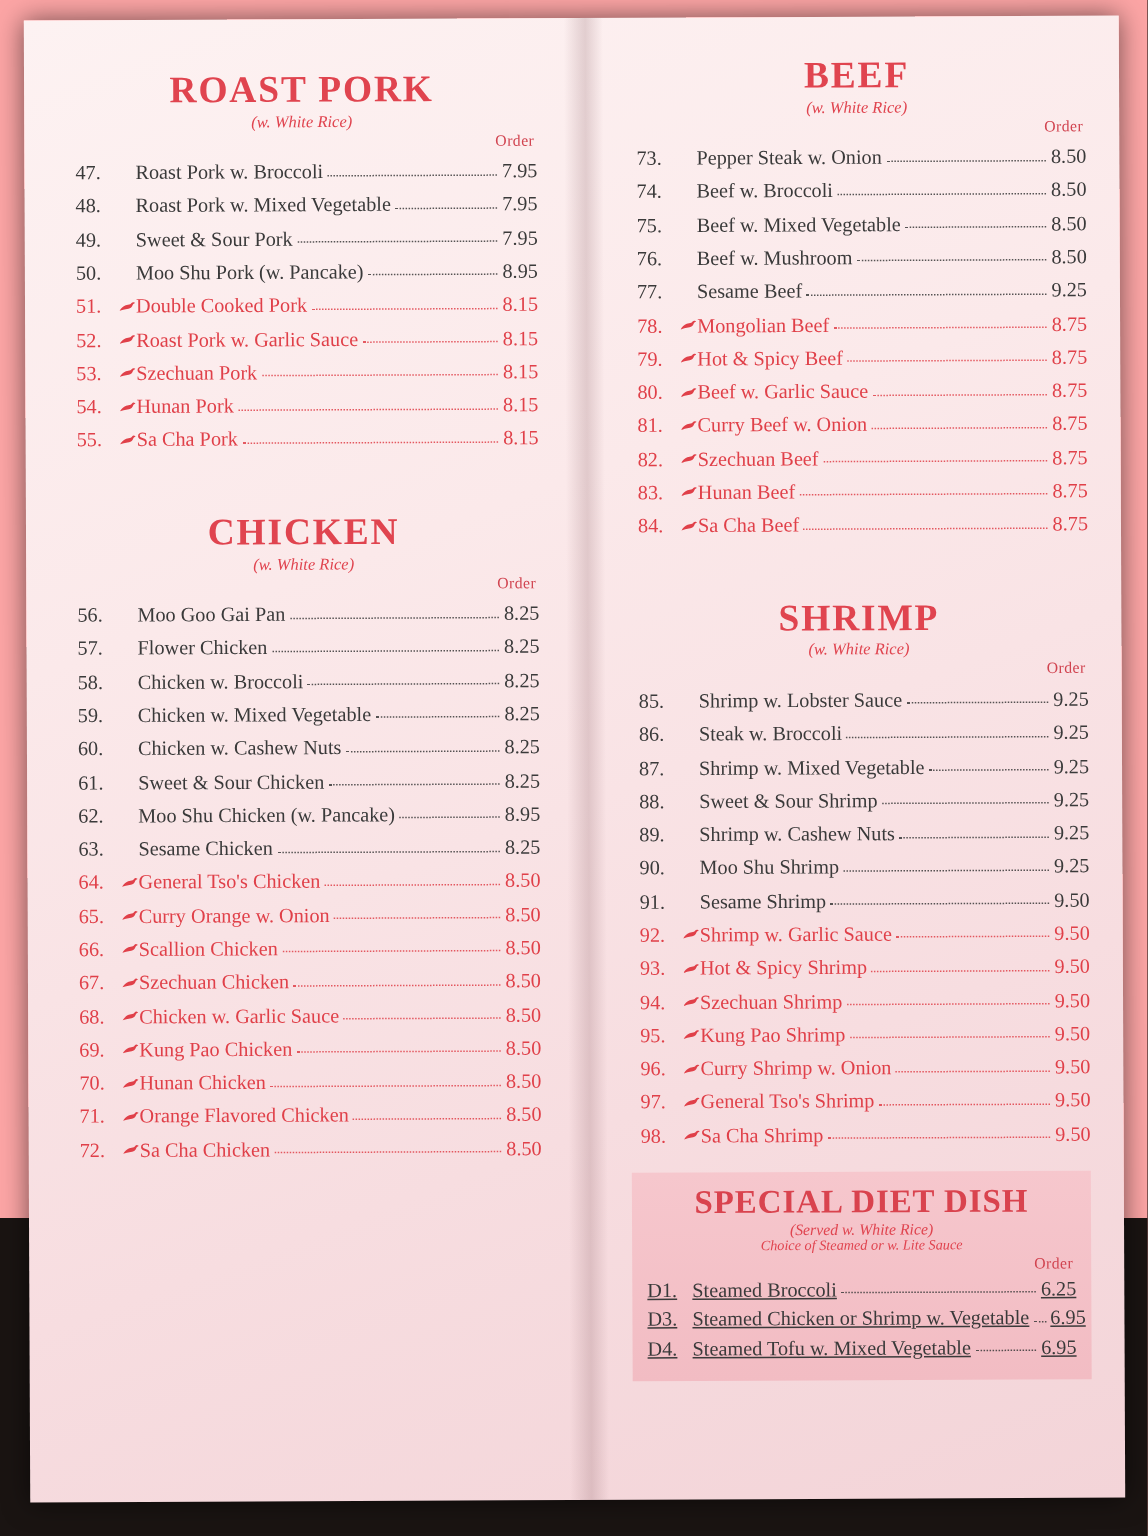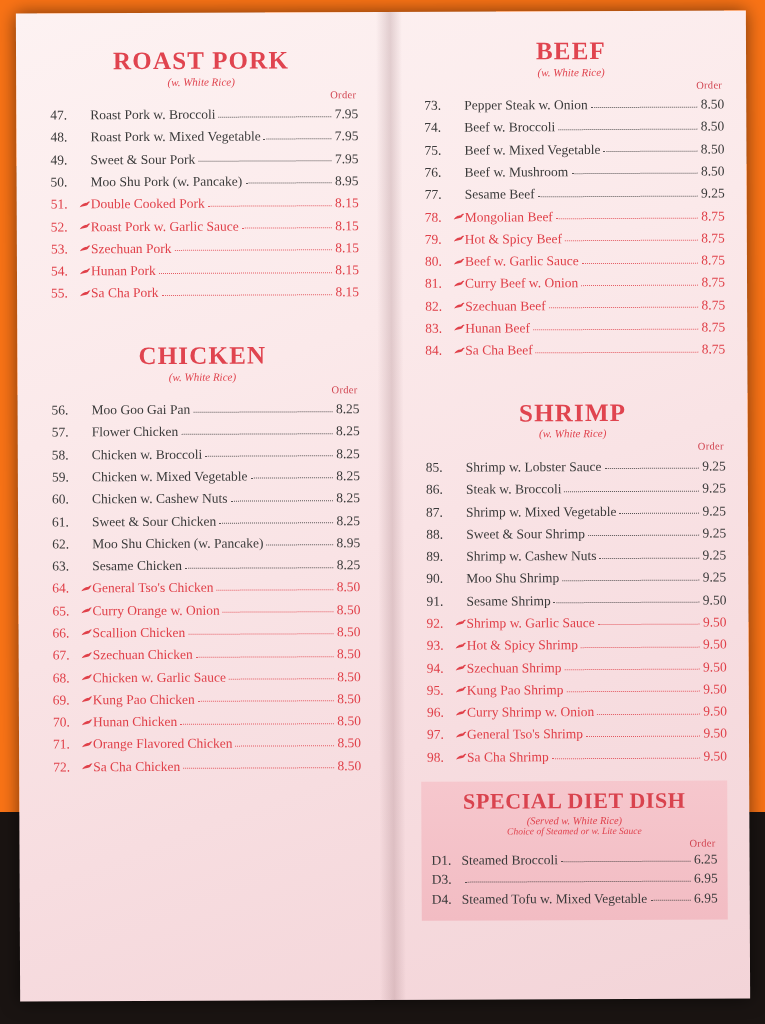--- a/index.html
+++ b/index.html
@@ -10,21 +10,21 @@
   body {
     width: 765px;
     height: 1024px;
     overflow: hidden;
     font-family: "Liberation Sans", sans-serif;
   }
   #menu-page {
     position: relative;
     width: 765px;
     height: 812px;
-    background: #f97316;
+    background: #fca5a5;
   }
   
   .paper {
     position: absolute;
     left: 18px;
     top: 12px;
     width: 730px;
     height: 988px;
     background: linear-gradient(160deg, #fdf2f2 0%, #fbe9ea 35%, #f7dde0 70%, #f3d4d8 100%);
     box-shadow: 0 0 18px rgba(0,0,0,0.55);
@@ -125,21 +125,21 @@
   .special-box {
     margin-top: 14px;
     background: linear-gradient(to bottom, #f6c7cd, #f2bcc3);
     padding: 8px 10px 12px 10px;
     box-sizing: border-box;
   }
   .special-box .sec-title { font-size: 22px; letter-spacing: .6px; color: #d9434e;}
   .special-box .sec-sub { font-size: 10.5px; margin-bottom: 0; }
   .special-box .sec-sub2 { font-size: 9.5px; margin-bottom: 2px; }
   .special-box .order-label { margin-bottom: 1px; }
-  .special-box li.item { font-size: 13.5px; padding: 3px 0; }
+  .special-box li.item { font-size: 13.5px; padding: 3px 0; text-decoration: underline; }
   .special-box .num { width: 30px; flex: 0 0 30px; padding-left: 0; }
 
   .gap-lg { height: 36px; }
 </style>
 </head>
 <body>
 
 <div id="menu-page">
   <div class="paper">
     <div class="columns">
@@ -668,20 +668,21 @@
           <div class="order-label">Order</div>
           <ul class="items">
             <li class="item">
                 <span class="num">D1.</span>
                 <span class="name">Steamed Broccoli</span>
                 <span class="dots"></span>
                 <span class="price">6.25</span>
               </li>
             <li class="item">
                 <span class="num">D3.</span>
+                <span class="name">Steamed Chicken or Shrimp w. Vegetable</span>
                 <span class="dots"></span>
                 <span class="price">6.95</span>
               </li>
             <li class="item">
                 <span class="num">D4.</span>
                 <span class="name">Steamed Tofu w. Mixed Vegetable</span>
                 <span class="dots"></span>
                 <span class="price">6.95</span>
               </li>
           </ul>

